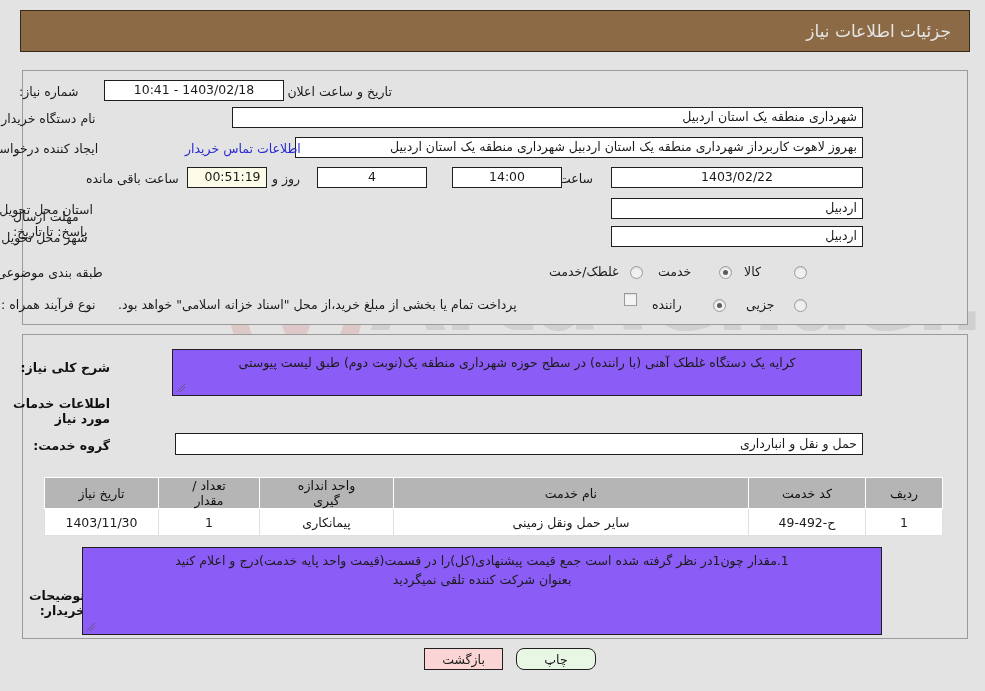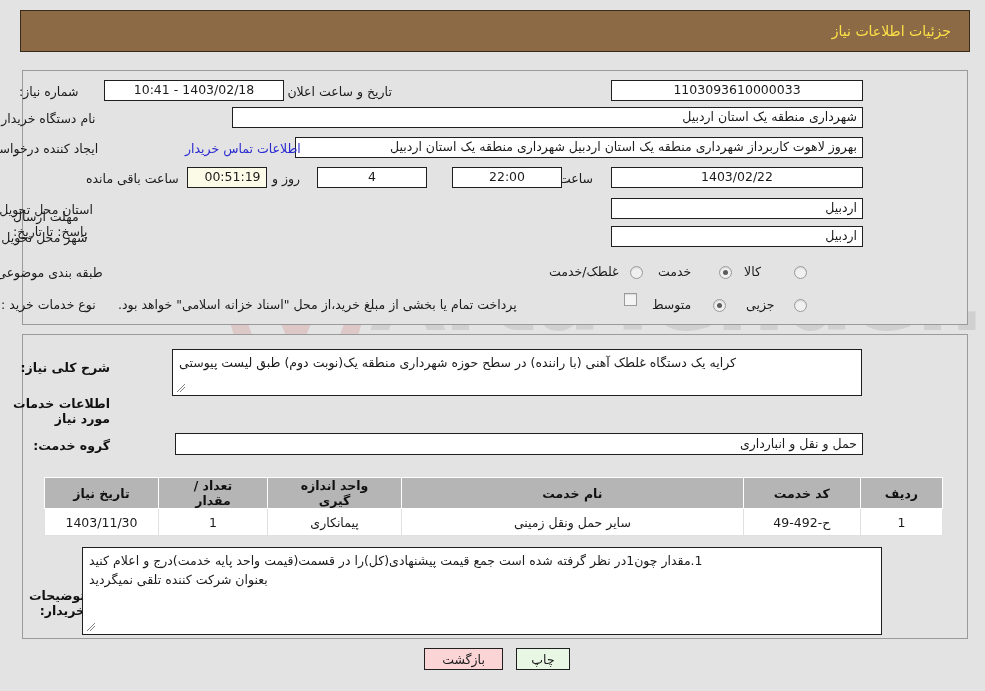--- a/index.html
+++ b/index.html
@@ -33,22 +33,22 @@
     width: 950px; height: 42px;
     background: #8b6a45;
     border: 1px solid #3a2a18;
     display: flex;
     align-items: center;
     justify-content: flex-start;
     padding: 0 18px;
     z-index: 10;
   }
   .header-title {
-    color: #fde047;
-    font-size: 14px;
+    color: #e5e5e5;
+    font-size: 17px;
     letter-spacing: .2px;
   }
 
   
   .panel {
     position: absolute;
     border: 1px solid #9a9a9a;
     background: #e3e3e3;
     z-index: 8;
   }
@@ -121,29 +121,29 @@
     width: 13px; height: 13px;
     background: #f4f4f4;
     border: 1px solid #9b9b9b;
     box-shadow: inset 0 1px 1px rgba(0,0,0,.10);
     z-index: 13;
   }
 
   
   .ta {
     position: absolute;
-    background: #ffffff;
+    background: #8b5cf6;
     border: 1px solid #1f1f1f;
     font-size: 12.5px;
     color: #1b1b1b;
     padding: 4px 6px 0 6px;
     overflow: hidden;
     z-index: 12;
     line-height: 1.5;
-    text-align: left;
+    text-align: center;
   }
   .ta .resize {
     position: absolute;
     left: 3px; bottom: 2px;
     width: 10px; height: 10px;
     opacity: .75;
   }
 
   
   .section-head {
@@ -161,21 +161,21 @@
     width: 899px;
     border-collapse: collapse;
     background: #ffffff;
     font-size: 12.5px;
     z-index: 12;
     border: 1px solid #c4c4c4;
   }
   #items-table th {
     background: #b5b5b5;
     color: #111;
-    font-weight: bold;
+    font-weight: normal;
     border: 1px solid #ffffff;
     height: 26px;
     padding: 0 24px;
     text-align: center;
     font-size: 12.5px;
   }
   #items-table td {
     background: #ffffff;
     border: 1px solid #e0e0e0;
     height: 27px;
@@ -190,21 +190,21 @@
     position: absolute;
     border: 1px solid #1f1f1f;
     font-size: 12.5px;
     color: #1b1b1b;
     display: flex;
     align-items: center;
     justify-content: center;
     cursor: pointer;
     z-index: 14;
   }
-  #btn-print  { background: #e8f6e4; left: 516px; top: 648px; width: 54px; height: 22px; }
+  #btn-print  { background: #e8f6e4; left: 516px; top: 648px; width: 80px; height: 22px; border-radius: 8px; }
   #btn-back   { background: #fbd5d5; left: 424px; top: 648px; width: 79px; height: 22px; }
 </style>
 </head>
 <body>
 
 <div id="root">
 
   <svg id="watermark" viewBox="0 0 985 691" xmlns="http://www.w3.org/2000/svg">
     <g opacity="0.30">
 
@@ -217,36 +217,35 @@
     </g>
   </svg>
 
   <div class="header-bar">
     <span class="header-title">جزئیات اطلاعات نیاز</span>
   </div>
 
   <div class="panel" id="panel-top"></div>
 
   <div class="lbl-right" style="right:880px; top:84px; width:86px;">شماره نیاز:</div>
-  <div class="fld center" style="left:611px; top:80px; width:252px; height:21px;">1103093610000033</div>
 
   <div class="lbl-right" style="right:573px; top:84px; width:171px;">تاریخ و ساعت اعلان عمومی:</div>
   <div class="fld center" style="left:104px; top:80px; width:180px; height:21px;">1403/02/18 - 10:41</div>
 
   <div class="lbl-right" style="right:880px; top:111px; width:108px;">نام دستگاه خریدار:</div>
   <div class="fld right" style="left:232px; top:107px; width:631px; height:21px;">شهرداری منطقه یک استان اردبیل</div>
 
   <div class="lbl-right" style="right:880px; top:141px; width:122px;">ایجاد کننده درخواست:</div>
   <div class="fld right" style="left:295px; top:137px; width:568px; height:21px;">بهروز لاهوت کاربرداز شهرداری منطقه یک استان اردبیل شهرداری منطقه یک استان اردبیل</div>
   <div class="linklike" style="left:185px; top:141px;">اطلاعات تماس خریدار</div>
 
   <div class="lbl-right" style="right:876px; top:168px; width:96px;margin-top:41px;">مهلت ارسال پاسخ: تا تاریخ:</div>
   <div class="fld center" style="left:611px; top:167px; width:252px; height:21px;text-align:center;">1403/02/22</div>
   <div class="plain" style="right:392px; top:171px;">ساعت</div>
-  <div class="fld center" style="left:452px; top:167px; width:110px; height:21px;">22:00</div>
+  <div class="fld center" style="left:452px; top:167px; width:110px; height:21px;">14:00</div>
   <div class="fld center" style="left:317px; top:167px; width:110px; height:21px;">4</div>
   <div class="plain" style="left:272px; top:171px;">روز و</div>
   <div class="fld cream center" style="left:187px; top:167px; width:80px; height:21px;">00:51:19</div>
   <div class="plain" style="left:86px; top:171px;">ساعت باقی مانده</div>
 
   <div class="lbl-right" style="right:880px; top:202px; width:110px;">استان محل تحویل:</div>
   <div class="fld right" style="left:611px; top:198px; width:252px; height:21px;">اردبیل</div>
 
   <div class="lbl-right" style="right:880px; top:230px; width:108px;">شهر محل تحویل:</div>
   <div class="fld right" style="left:611px; top:226px; width:252px; height:21px;">اردبیل</div>
@@ -255,27 +254,27 @@
 
   <div class="radio" style="left:794px; top:266px;"></div>
   <div class="plain" style="left:744px; top:264px;">کالا</div>
 
   <div class="radio on" style="left:719px; top:266px;"></div>
   <div class="plain" style="left:658px; top:264px;">خدمت</div>
 
   <div class="radio" style="left:630px; top:266px;"></div>
   <div class="plain" style="left:549px; top:264px;">غلطک/خدمت</div>
 
-  <div class="lbl-right" style="right:880px; top:297px; width:104px;">نوع خدمات خرید :</div>
+  <div class="lbl-right" style="right:880px; top:297px; width:104px;">نوع فرآیند همراه :</div>
 
   <div class="radio" style="left:794px; top:299px;"></div>
   <div class="plain" style="left:746px; top:297px;">جزیی</div>
 
   <div class="radio on" style="left:713px; top:299px;"></div>
-  <div class="plain" style="left:652px; top:297px;">متوسط</div>
+  <div class="plain" style="left:652px; top:297px;">راننده</div>
 
   <div class="chk" style="left:624px; top:293px;"></div>
   <div class="plain" style="left:118px; top:297px;">پرداخت تمام یا بخشی از مبلغ خرید،از محل "اسناد خزانه اسلامی" خواهد بود.</div>
 
   <div class="panel" id="panel-bottom"></div>
 
   <div class="section-head" style="right:875px; top:360px;">شرح کلی نیاز:</div>
   <div class="ta" style="left:172px; top:349px; width:690px; height:47px;">
     <div>کرایه یک دستگاه غلطک آهنی (با راننده) در سطح حوزه شهرداری منطقه یک(نوبت دوم) طبق لیست پیوستی</div>
     <svg class="resize" viewBox="0 0 10 10">
@@ -289,21 +288,21 @@
   <div class="section-head" style="right:875px; top:438px;">گروه خدمت:</div>
   <div class="fld right" style="left:175px; top:433px; width:688px; height:22px;">حمل و نقل و انبارداری</div>
 
   <table id="items-table">
     <thead>
       <tr>
         <th style="width:48px;">ردیف</th>
         <th style="width:117px;">کد خدمت</th>
         <th>نام خدمت</th>
         <th style="width:134px;">واحد اندازه گیری</th>
-        <th style="width:109px;">تعداد / مقدار</th>
+        <th style="width:101px;">تعداد / مقدار</th>
         <th style="width:114px;">تاریخ نیاز</th>
       </tr>
     </thead>
     <tbody>
       <tr>
         <td>1</td>
         <td>ح-492-49</td>
         <td>سایر حمل ونقل زمینی</td>
         <td>پیمانکاری</td>
         <td>1</td>

